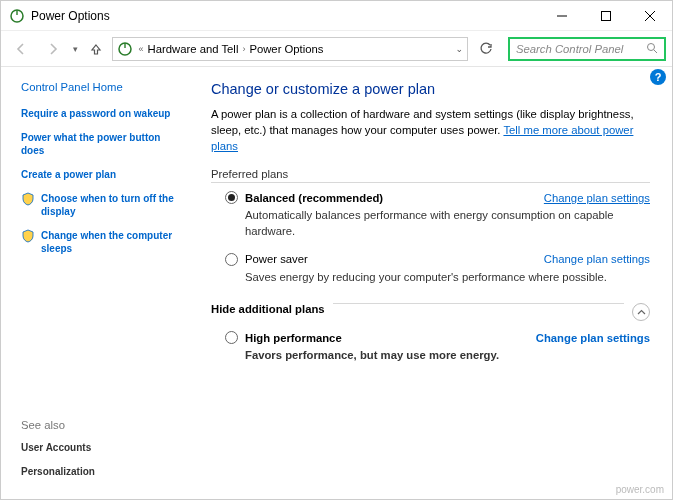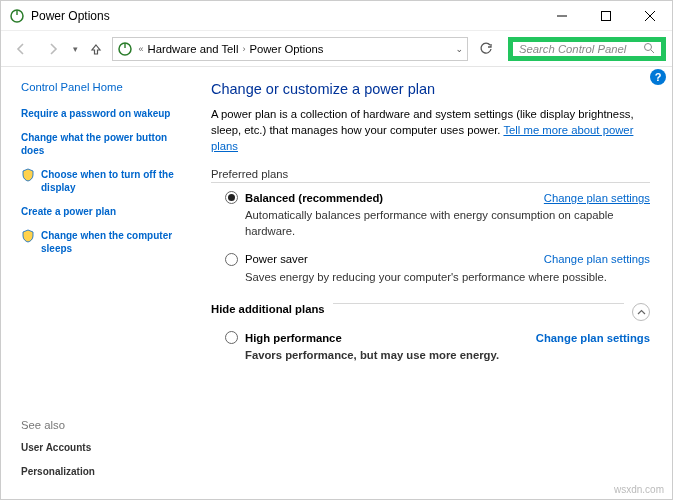--- a/index.html
+++ b/index.html
@@ -12,21 +12,21 @@
     .win-btn svg { width: 10px; height: 10px; }
     .navbar { height: 36px; display: flex; align-items: center; padding: 0 6px; border-bottom: 1px solid #e5e5e5; gap: 4px; }
     .nav-arrow { width: 28px; height: 28px; display: flex; align-items: center; justify-content: center; color: #777; }
     .nav-arrow.disabled { color: #bbb; }
     .nav-up { width: 24px; height: 24px; display: flex; align-items: center; justify-content: center; color: #555; }
     .breadcrumb { flex: 1; height: 24px; border: 1px solid #ccc; display: flex; align-items: center; padding: 0 4px; font-size: 11.3px; gap: 2px; }
     .bc-icon { width: 16px; height: 16px; margin-right: 2px; }
     .bc-sep { color: #666; padding: 0 2px; font-size: 9px; }
     .bc-dd { color: #555; font-size: 9px; padding-left: 4px; }
     .refresh { width: 24px; height: 24px; display: flex; align-items: center; justify-content: center; margin-left: 2px; color: #555; }
-    .search { width: 158px; height: 24px; border: 5px solid #22c55e; margin-left: 6px; display: flex; align-items: center; padding: 0 6px; color: #888; font-size: 11.3px; font-style: italic; }
+    .search { width: 158px; height: 24px; border: 2px solid #22c55e; margin-left: 6px; display: flex; align-items: center; padding: 0 6px; color: #888; font-size: 11.3px; font-style: italic; }
     .search-icon { margin-left: auto; color: #888; }
     .content { display: flex; height: calc(100% - 66px); }
     .sidebar { width: 196px; padding: 14px 12px 10px 20px; display: flex; flex-direction: column; }
     .sidebar-home { color: #0066cc; font-size: 11.3px; margin-bottom: 14px; }
     .side-link { color: #0066cc; font-size: 10px; margin-bottom: 11px; line-height: 1.3; cursor: pointer; display: flex; gap: 6px; font-weight: bold; }
     .side-link.with-pic .pic { width: 14px; height: 14px; flex-shrink: 0; }
     .sidebar-spacer { flex: 1; }
     .see-also { color: #777; font-size: 11.3px; margin-bottom: 10px; }
     .main { flex: 1; padding: 14px 22px 10px 14px; position: relative; }
     .help-icon { position: absolute; top: 2px; right: 6px; width: 16px; height: 16px; background: #0078d7; color: #fff; border-radius: 50%; font-size: 11px; font-weight: bold; display: flex; align-items: center; justify-content: center; }
@@ -122,31 +122,31 @@
   </div>
 </div>
 
 <div class="content">
   <div class="sidebar">
     <div class="sidebar-home">Control Panel Home</div>
     <div class="side-link">
         <span>Require a password on wakeup</span>
       </div>
     <div class="side-link">
-        <span>Change what the power button does</span>
+        <span>Power what the power button does</span>
+      </div>
+    <div class="side-link">
+        <span>Create a power plan</span>
       </div>
     <div class="side-link with-pic">
       <svg class="pic" viewBox="0 0 14 14">
           <path d="M7 1 L12 3 L12 7 C12 10 9.5 12.5 7 13 C4.5 12.5 2 10 2 7 L2 3 Z" fill="#ffd24d" stroke="#0066cc" stroke-width="0.8"></path>
         </svg>
       <span>Choose when to turn off the display</span>
     </div>
-    <div class="side-link">
-        <span>Create a power plan</span>
-      </div>
     <div class="side-link with-pic">
       <svg class="pic" viewBox="0 0 14 14">
           <path d="M7 1 L12 3 L12 7 C12 10 9.5 12.5 7 13 C4.5 12.5 2 10 2 7 L2 3 Z" fill="#ffd24d" stroke="#0066cc" stroke-width="0.8"></path>
         </svg>
       <span>Change when the computer sleeps</span>
     </div>
     <div class="sidebar-spacer"></div>
     <div class="see-also">See also</div>
     <div class="side-link" style="color:#333;">
         <span>User Accounts</span>
@@ -198,13 +198,13 @@
       <div class="plan-row">
         <span class="radio"></span>
         <span class="plan-name">High performance</span>
         <span class="plan-link">Change plan settings</span>
       </div>
       <div class="plan-desc">Favors performance, but may use more energy.</div>
     </div>
   </div>
 </div>
 
-<div class="watermark">wsxdn.com</div>
+<div class="watermark">power.com</div>
 
 </body></html>

